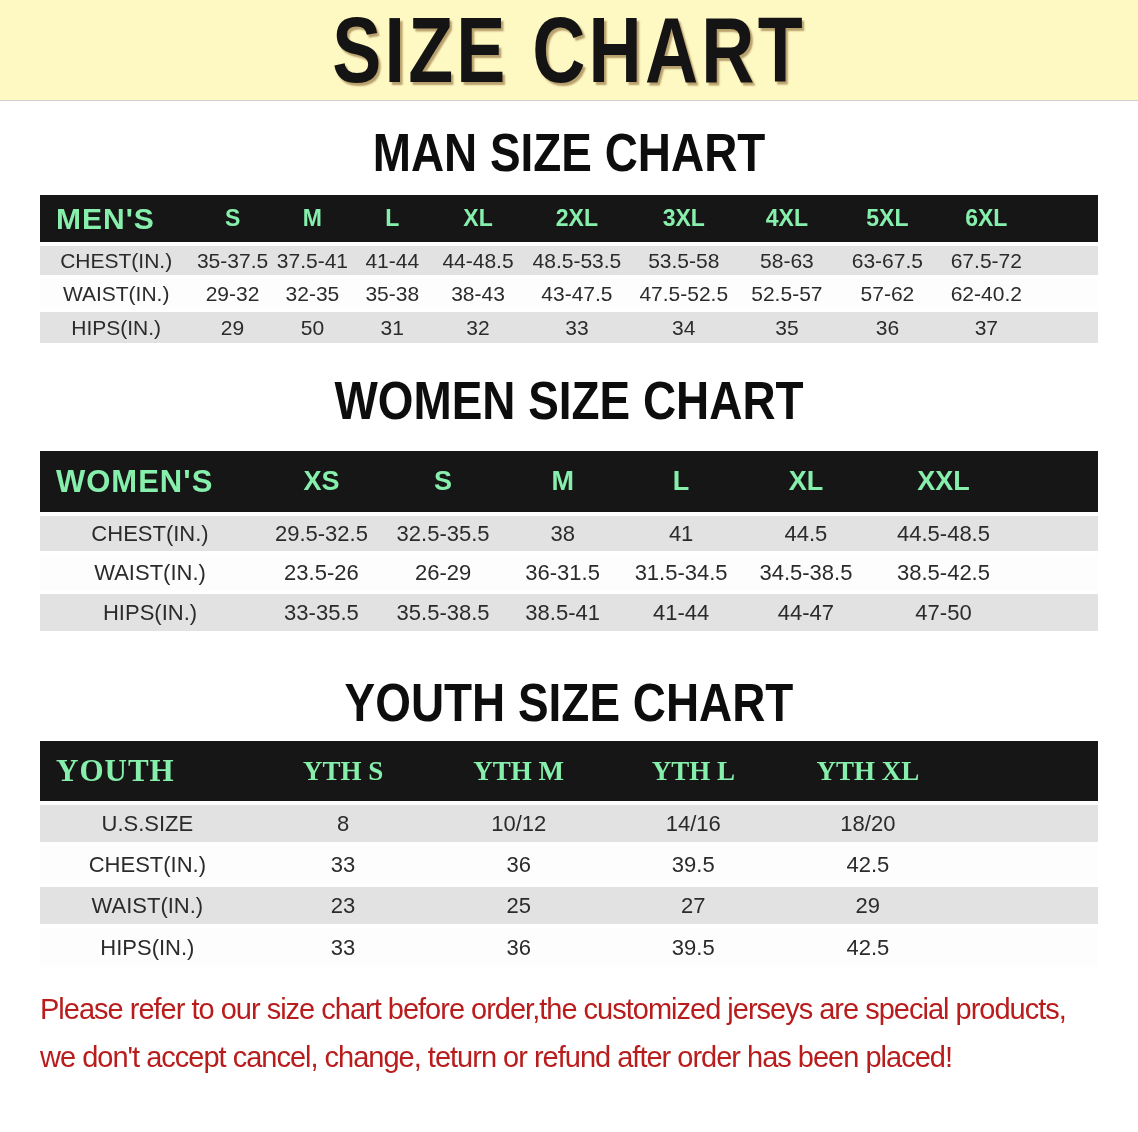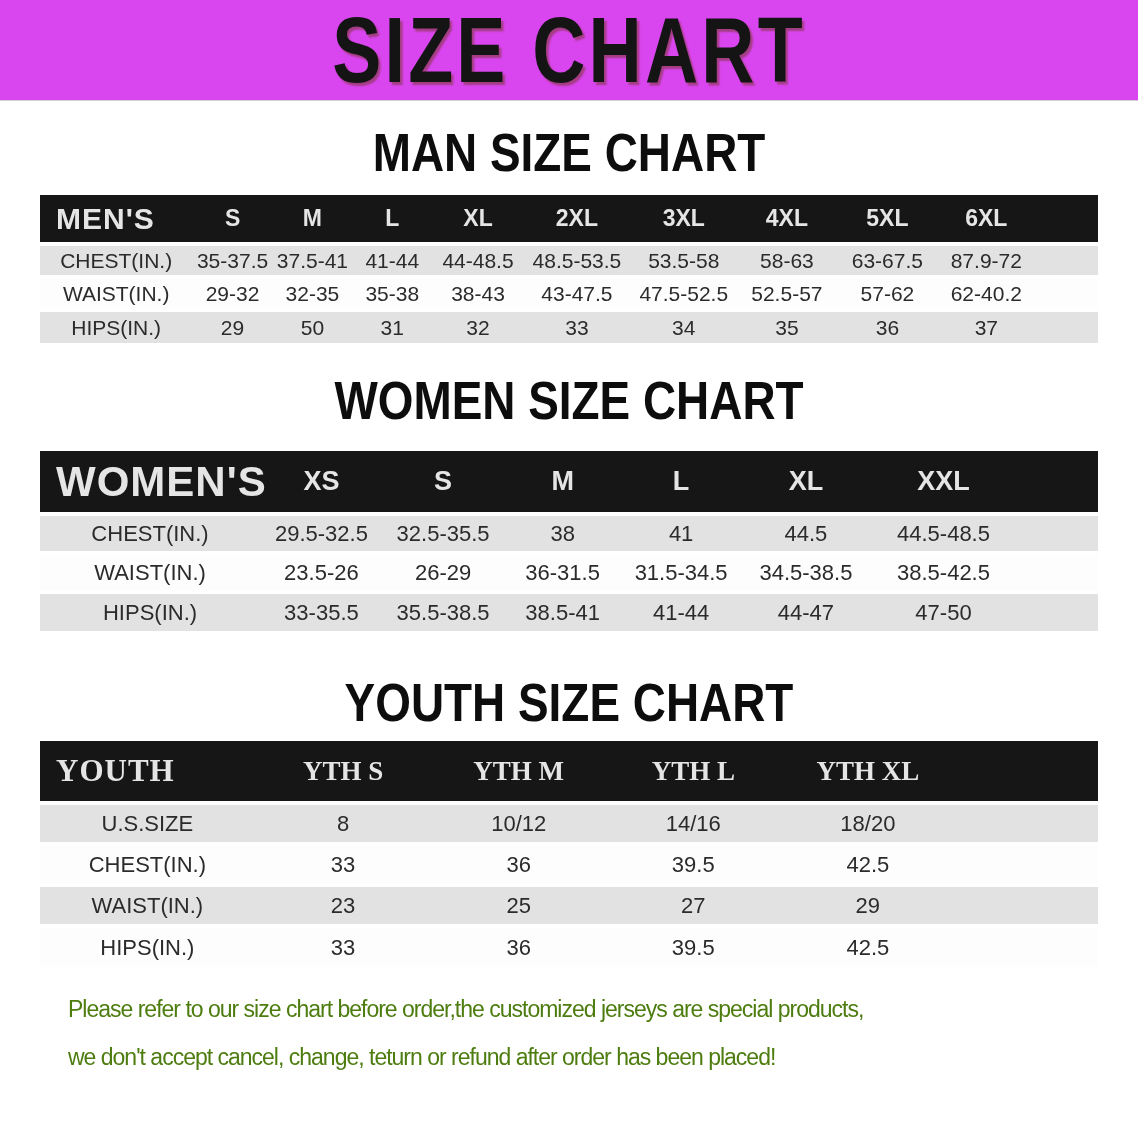--- a/index.html
+++ b/index.html
@@ -5,21 +5,21 @@
   * { margin: 0; padding: 0; box-sizing: border-box; }
   html, body { background: #ffffff; }
   body {
     width: 1138px; height: 1132px; overflow: hidden;
     font-family: "Liberation Sans", sans-serif;
     color: #1c1c1c;
   }
 
   
   .banner {
-    height: 101px; background: #d946ef;
+    height: 101px; background: #fef9c3;
     display: flex; align-items: center; justify-content: center;
     border-bottom: 1px solid #cfcfcf;
   }
   .banner-title {
     font-size: 92px; font-weight: bold; color: #141414;
     letter-spacing: 4px; line-height: 1; white-space: nowrap;
     transform: scaleX(0.80);
     text-shadow: 3px 3px 2px rgba(100,50,0,0.45);
   }
 
@@ -31,49 +31,49 @@
     color: #0d0d0d; line-height: 1; white-space: nowrap;
     transform: scaleX(0.85);
   }
   .s-men   .section-heading { padding: 24px 0 16px; }
   .s-women .section-heading { padding: 30px 0 24px; }
   .s-youth .section-heading { padding: 44px 0 12px; }
 
   
   table.size-table { width: 100%; border-collapse: collapse; table-layout: fixed; }
   table.size-table th {
-    background: #161616; color: #e5e5e5; font-weight: bold;
+    background: #161616; color: #86efac; font-weight: bold;
     text-align: center; white-space: nowrap;
   }
   table.size-table th.lbl { text-align: left; padding-left: 16px; letter-spacing: 1px; }
   table.size-table td {
     text-align: center; color: #2b2b2b; white-space: nowrap;
     border-top: 4px solid #ffffff;
   }
   tr.stripe-gray  td { background: #e2e2e2; }
   tr.stripe-white td { background: #fdfdfd; }
 
   .s-men   th { height: 49px; font-size: 23px; }
   .s-men   th.lbl { font-size: 30px; }
   .s-men   td { height: 33px; font-size: 21px; }
 
   .s-women th { height: 63px; font-size: 27px; }
-  .s-women th.lbl { font-size: 42px; }
+  .s-women th.lbl { font-size: 31px; }
   .s-women td { height: 39px; font-size: 22px; }
 
   .s-youth th { height: 62px; font-size: 27px; font-family: Liberation Serif, serif; }
   .s-youth th.lbl { font-size: 31px; }
   .s-youth td { height: 41px; font-size: 22px; margin-top: 8px; }
 
   
   .footer-note {
     padding: 18px 0 0 0;
-    color: #4d7c0f;
-    font-size: 23px; letter-spacing: -1px;
-    line-height: 48px; white-space: nowrap; margin-left: 28px;
+    color: #b91c1c;
+    font-size: 29px; letter-spacing: -1px;
+    line-height: 48px; white-space: nowrap;
   }
 </style>
 </head>
 <body>
 
 <header class="banner">
   <div class="banner-title">SIZE CHART</div>
 </header>
 
 <main class="content">
@@ -113,21 +113,21 @@
           <tr class="stripe-gray">
             <td>CHEST(IN.)</td>
             <td>35-37.5</td>
             <td>37.5-41</td>
             <td>41-44</td>
             <td>44-48.5</td>
             <td>48.5-53.5</td>
             <td>53.5-58</td>
             <td>58-63</td>
             <td>63-67.5</td>
-            <td>87.9-72</td>
+            <td>67.5-72</td>
             <td></td>
           </tr>
           <tr class="stripe-white">
             <td>WAIST(IN.)</td>
             <td>29-32</td>
             <td>32-35</td>
             <td>35-38</td>
             <td>38-43</td>
             <td>43-47.5</td>
             <td>47.5-52.5</td>

